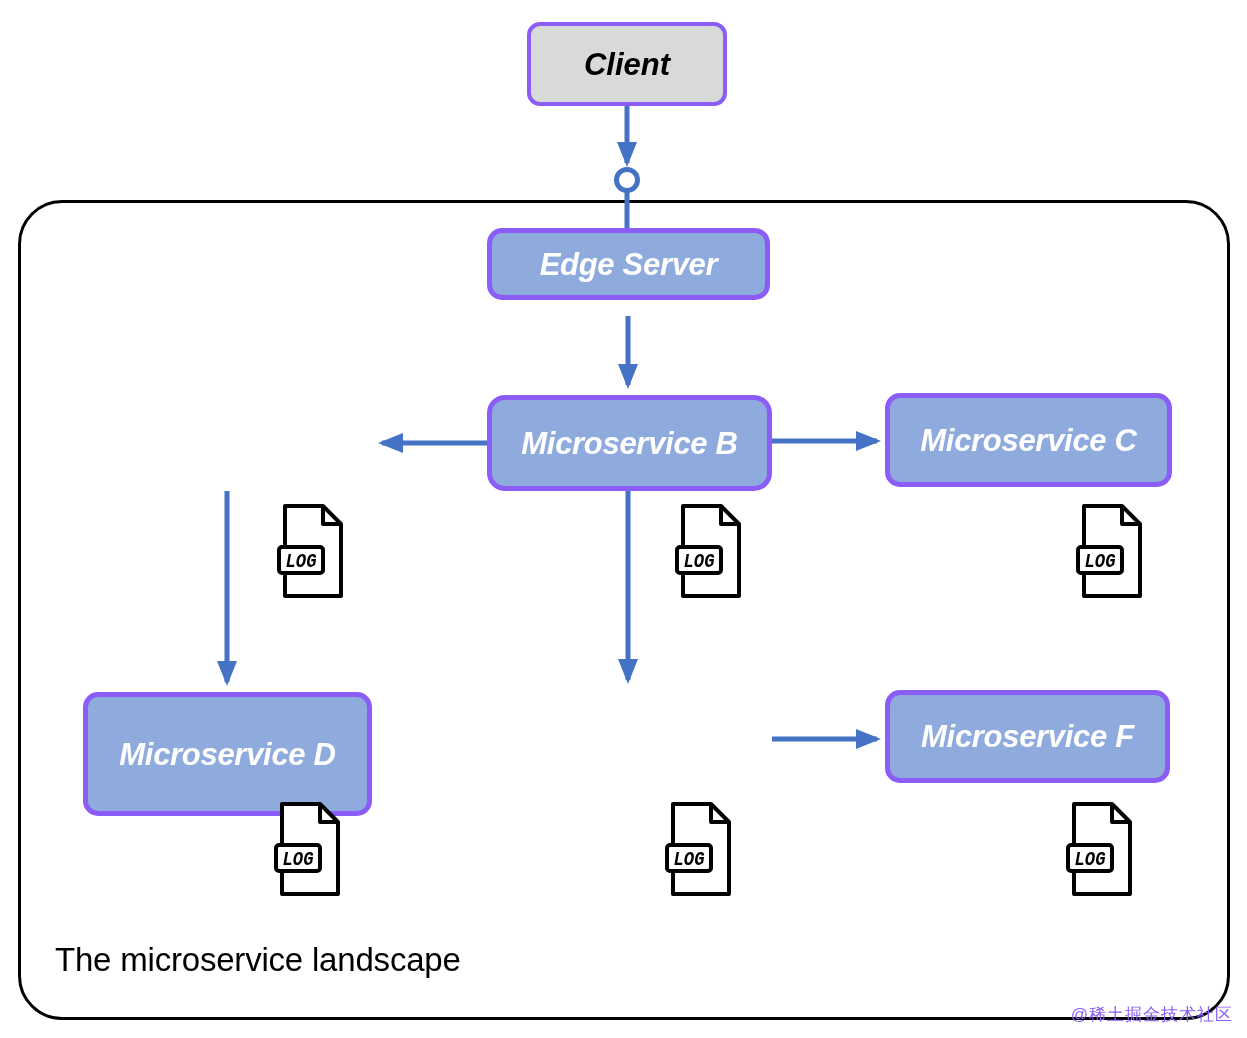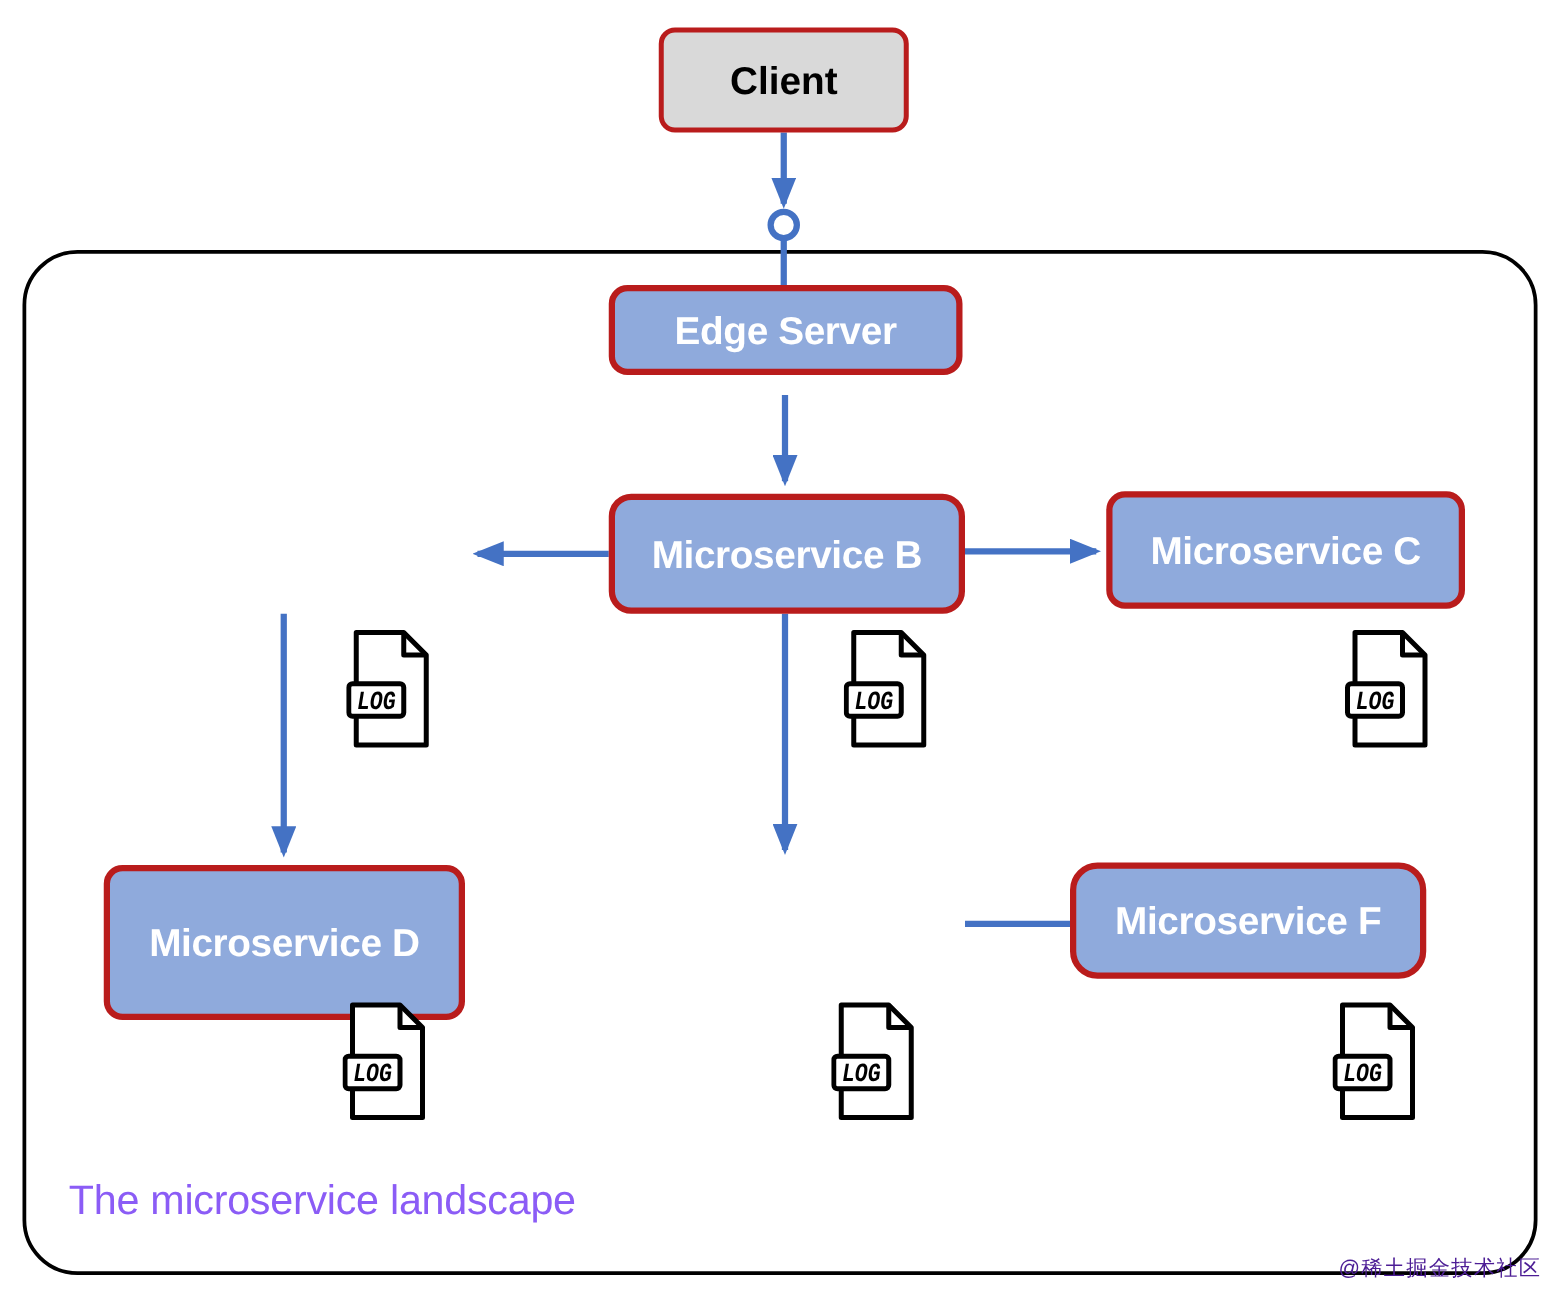--- a/index.html
+++ b/index.html
@@ -41,37 +41,38 @@
     box-sizing: border-box;
     background: transparent;
     z-index: 0;
   }
   .landscape-label {
     position: absolute;
     left: 55px;
     top: 941px;
     font-size: 33px;
     font-weight: 400;
-    color: #8b5cf6;
+    color: #000000;
     letter-spacing: -0.2px;
     white-space: nowrap;
     z-index: 3;
   }
 
   
   .node {
     position: absolute;
     box-sizing: border-box;
     display: flex;
     align-items: center;
     justify-content: center;
-    border: 5px solid #b91c1c;
+    border: 5px solid #8b5cf6;
     border-radius: 15px;
     z-index: 2;
     text-align: center;
+    font-style: italic;
   }
   .node-client {
     background: #d9d9d9;
     border-width: 4px;
     border-radius: 13px;
     color: #000000;
     font-weight: 700;
     font-size: 31px;
   }
   .node-service {
@@ -96,21 +97,21 @@
     font-style: italic;
   }
   .log-icon svg { display: block; width: 100%; height: 100%; }
 
   
   .watermark {
     position: absolute;
     right: 14px;
     bottom: 12px;
     font-size: 17px;
-    color: #4c1d95;
+    color: #8b5cf6;
     letter-spacing: 1px;
     white-space: nowrap;
     z-index: 4;
   }
 </style>
 </head>
 <body>
 
 <div id="stage">
 
@@ -170,21 +171,21 @@
 
   <div class="node node-service" style="left:885px; top:393px; width:287px; height:94px;">
     <span class="node-label">Microservice C</span>
   </div>
 
   <div class="node node-service" style="left:83px; top:692px; width:289px; height:124px;">
     <span class="node-label">Microservice D</span>
   </div>
 
 
-  <div class="node node-service" style="left:856px; top:690px; width:285px; height:93px;border-radius:22px;">
+  <div class="node node-service" style="left:885px; top:690px; width:285px; height:93px;">
     <span class="node-label">Microservice F</span>
   </div>
 
   <div class="log-icon" style="left:277px; top:502px;">
     <svg viewBox="0 0 72 98" xmlns="http://www.w3.org/2000/svg">
       <path d="M8 4 H46 L64 22 V94 H8 Z" fill="#ffffff" stroke="#000000" stroke-width="4" stroke-linejoin="round"></path>
       <path d="M46 4 V22 H64" fill="none" stroke="#000000" stroke-width="4" stroke-linejoin="round"></path>
       <rect x="2" y="45" width="44" height="26" rx="3" fill="#ffffff" stroke="#000000" stroke-width="4"></rect>
       <text x="24" y="65" text-anchor="middle" font-family="'Liberation Mono', 'DejaVu Sans Mono', monospace" font-size="21" font-weight="700" fill="#000000" transform="translate(24 58) scale(0.82 1) translate(-24 -58)">LOG</text>
     </svg>

